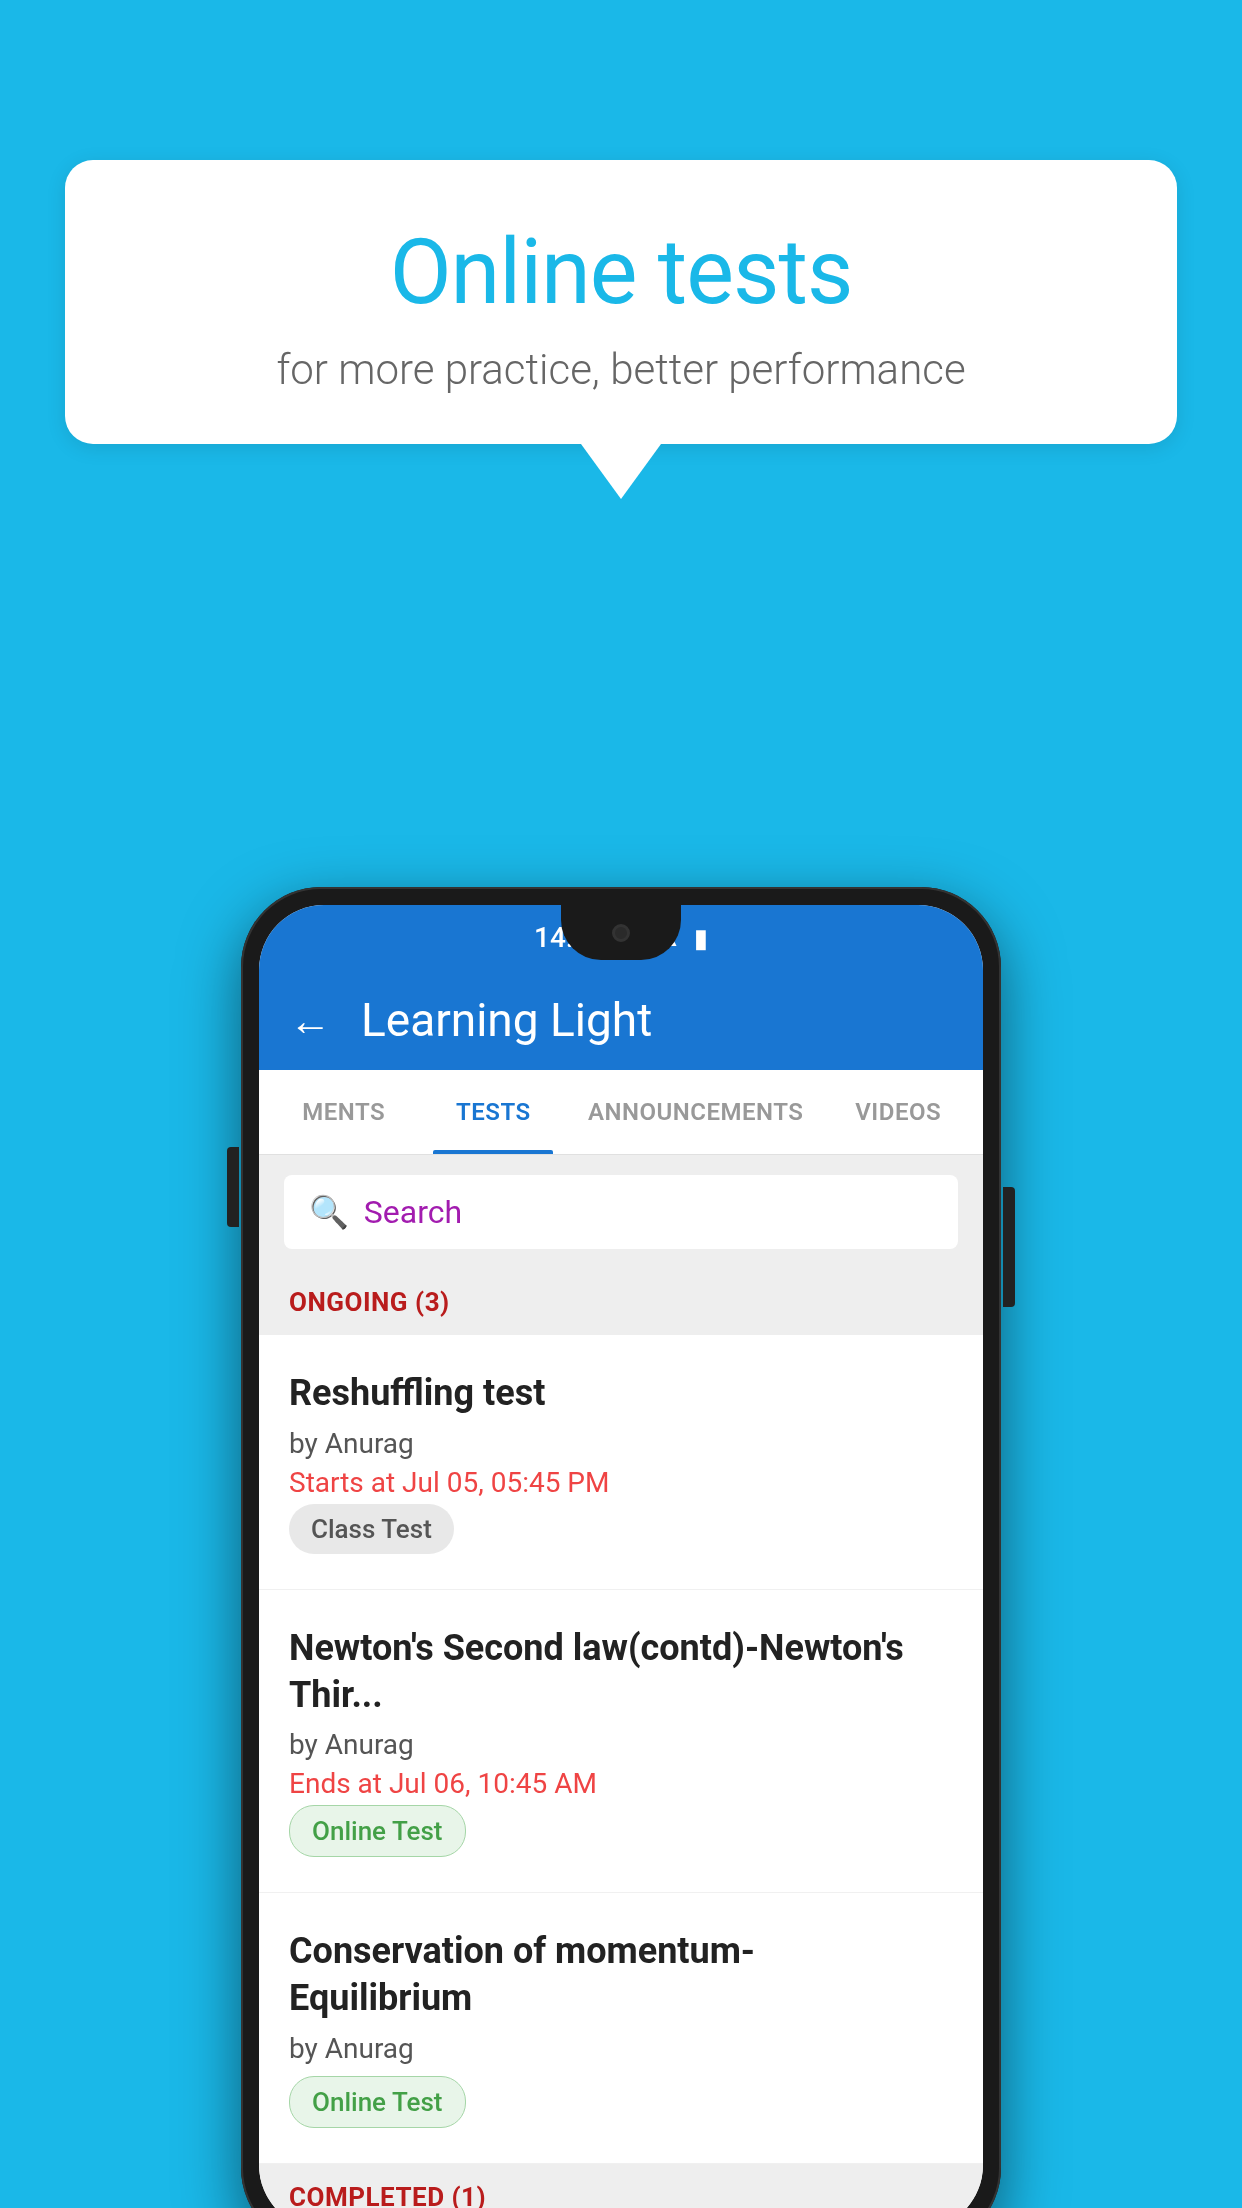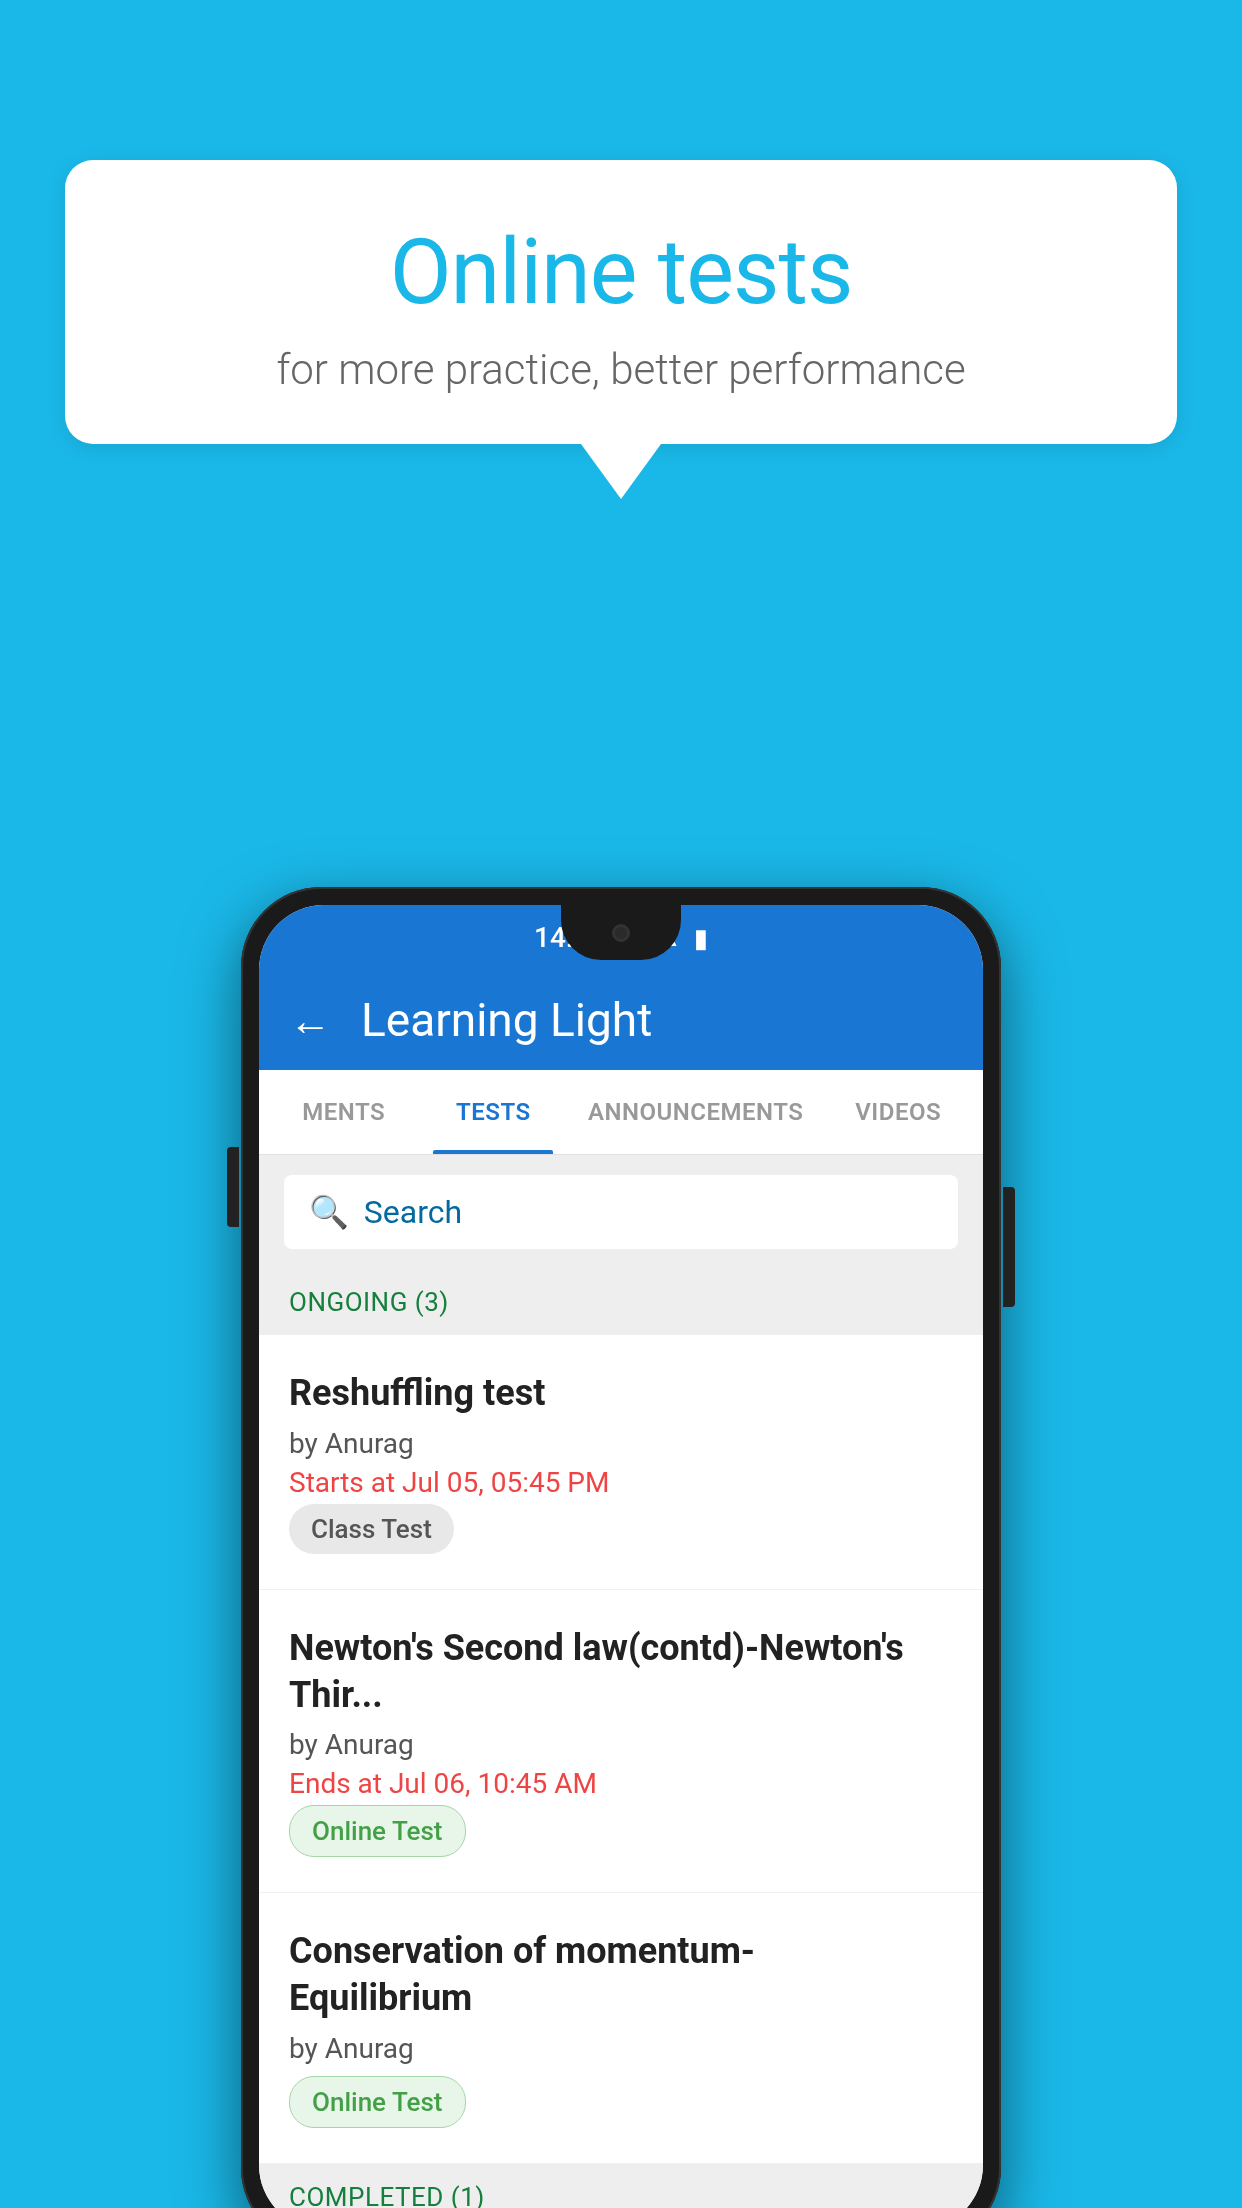--- a/index.html
+++ b/index.html
@@ -226,34 +226,34 @@
       padding: 18px 25px;
       gap: 15px;
     }
 
     .search-icon {
       color: #aaa;
       font-size: 32px;
     }
 
     .search-placeholder {
-      color: #0369a1;
+      color: #a21caf;
       font-size: 32px;
     }
 
     
     .section-header {
       background: #eeeeee;
       padding: 18px 30px;
     }
 
     .section-title {
       font-size: 26px;
-      color: #15803d;
-      font-weight: 400;
+      color: #b91c1c;
+      font-weight: 700;
       letter-spacing: 0.5px;
     }
 
     
     .test-list {
       background: white;
     }
 
     .test-item {
       padding: 35px 30px;

